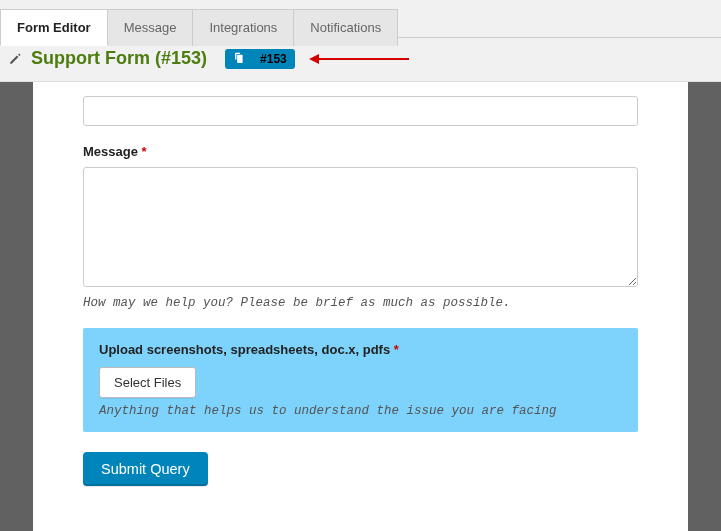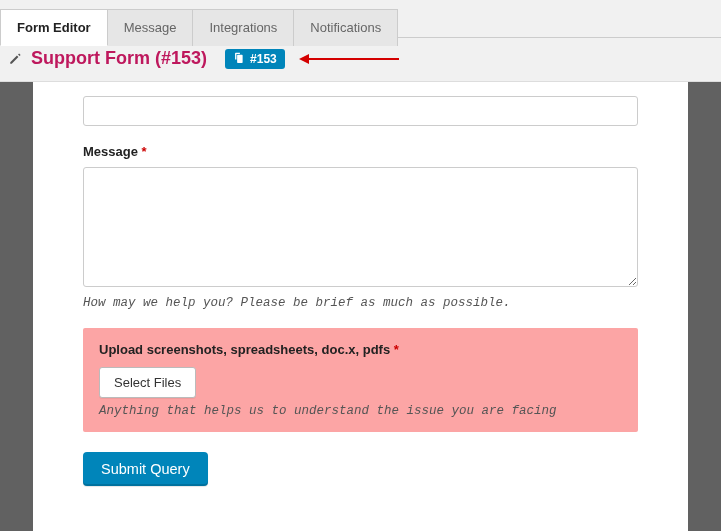--- a/index.html
+++ b/index.html
@@ -44,28 +44,28 @@
     padding: 10px 8px 12px 8px;
     border-bottom: 1px solid #ddd;
     background: #f1f1f1;
   }
   .titlebar .pencil {
     width: 15px; height: 15px;
   }
   .titlebar h2 {
     font-size: 18px;
     font-weight: 600;
-    color: #be185d;
+    color: #4d7c0f;
   }
   .idbadge {
     display: inline-flex;
     align-items: flex-start;
-    gap: 6px;
+    gap: 16px;
     background: #0085ba;
-    color: #ffffff;
+    color: #000000;
     font-weight: 600;
     font-size: 12px;
     padding: 3px 8px;
     border-radius: 3px;
     margin-left: 10px;
     cursor: pointer;
   }
   .arrow-wrap { position: relative; width: 100px; height: 10px; margin-left:6px;}
   .arrow-wrap .line { position:absolute; top:4px; left:10px; right:0; height:2px; background:#d40000;}
   .arrow-wrap .head { position:absolute; left:0; top:0; width:0;height:0; border-top:5px solid transparent; border-bottom:5px solid transparent; border-right:10px solid #d40000;}
@@ -103,21 +103,21 @@
     font-size: 13px;
   }
   .help {
     font-style: italic;
     color: #555;
     font-size: 12.5px;
     margin-top: 6px;
     font-family: Liberation Mono, monospace;
   }
   .upload-block {
-    background: #fca5a5;
+    background: #7dd3fc;
     padding: 14px 16px 14px 16px;
     border-radius: 2px;
   }
   .upload-block .label { margin-bottom: 10px; }
   .select-files {
     background: #fff;
     border: 1px solid #bbb;
     color: #333;
     font-size: 13px;
     padding: 7px 14px;

